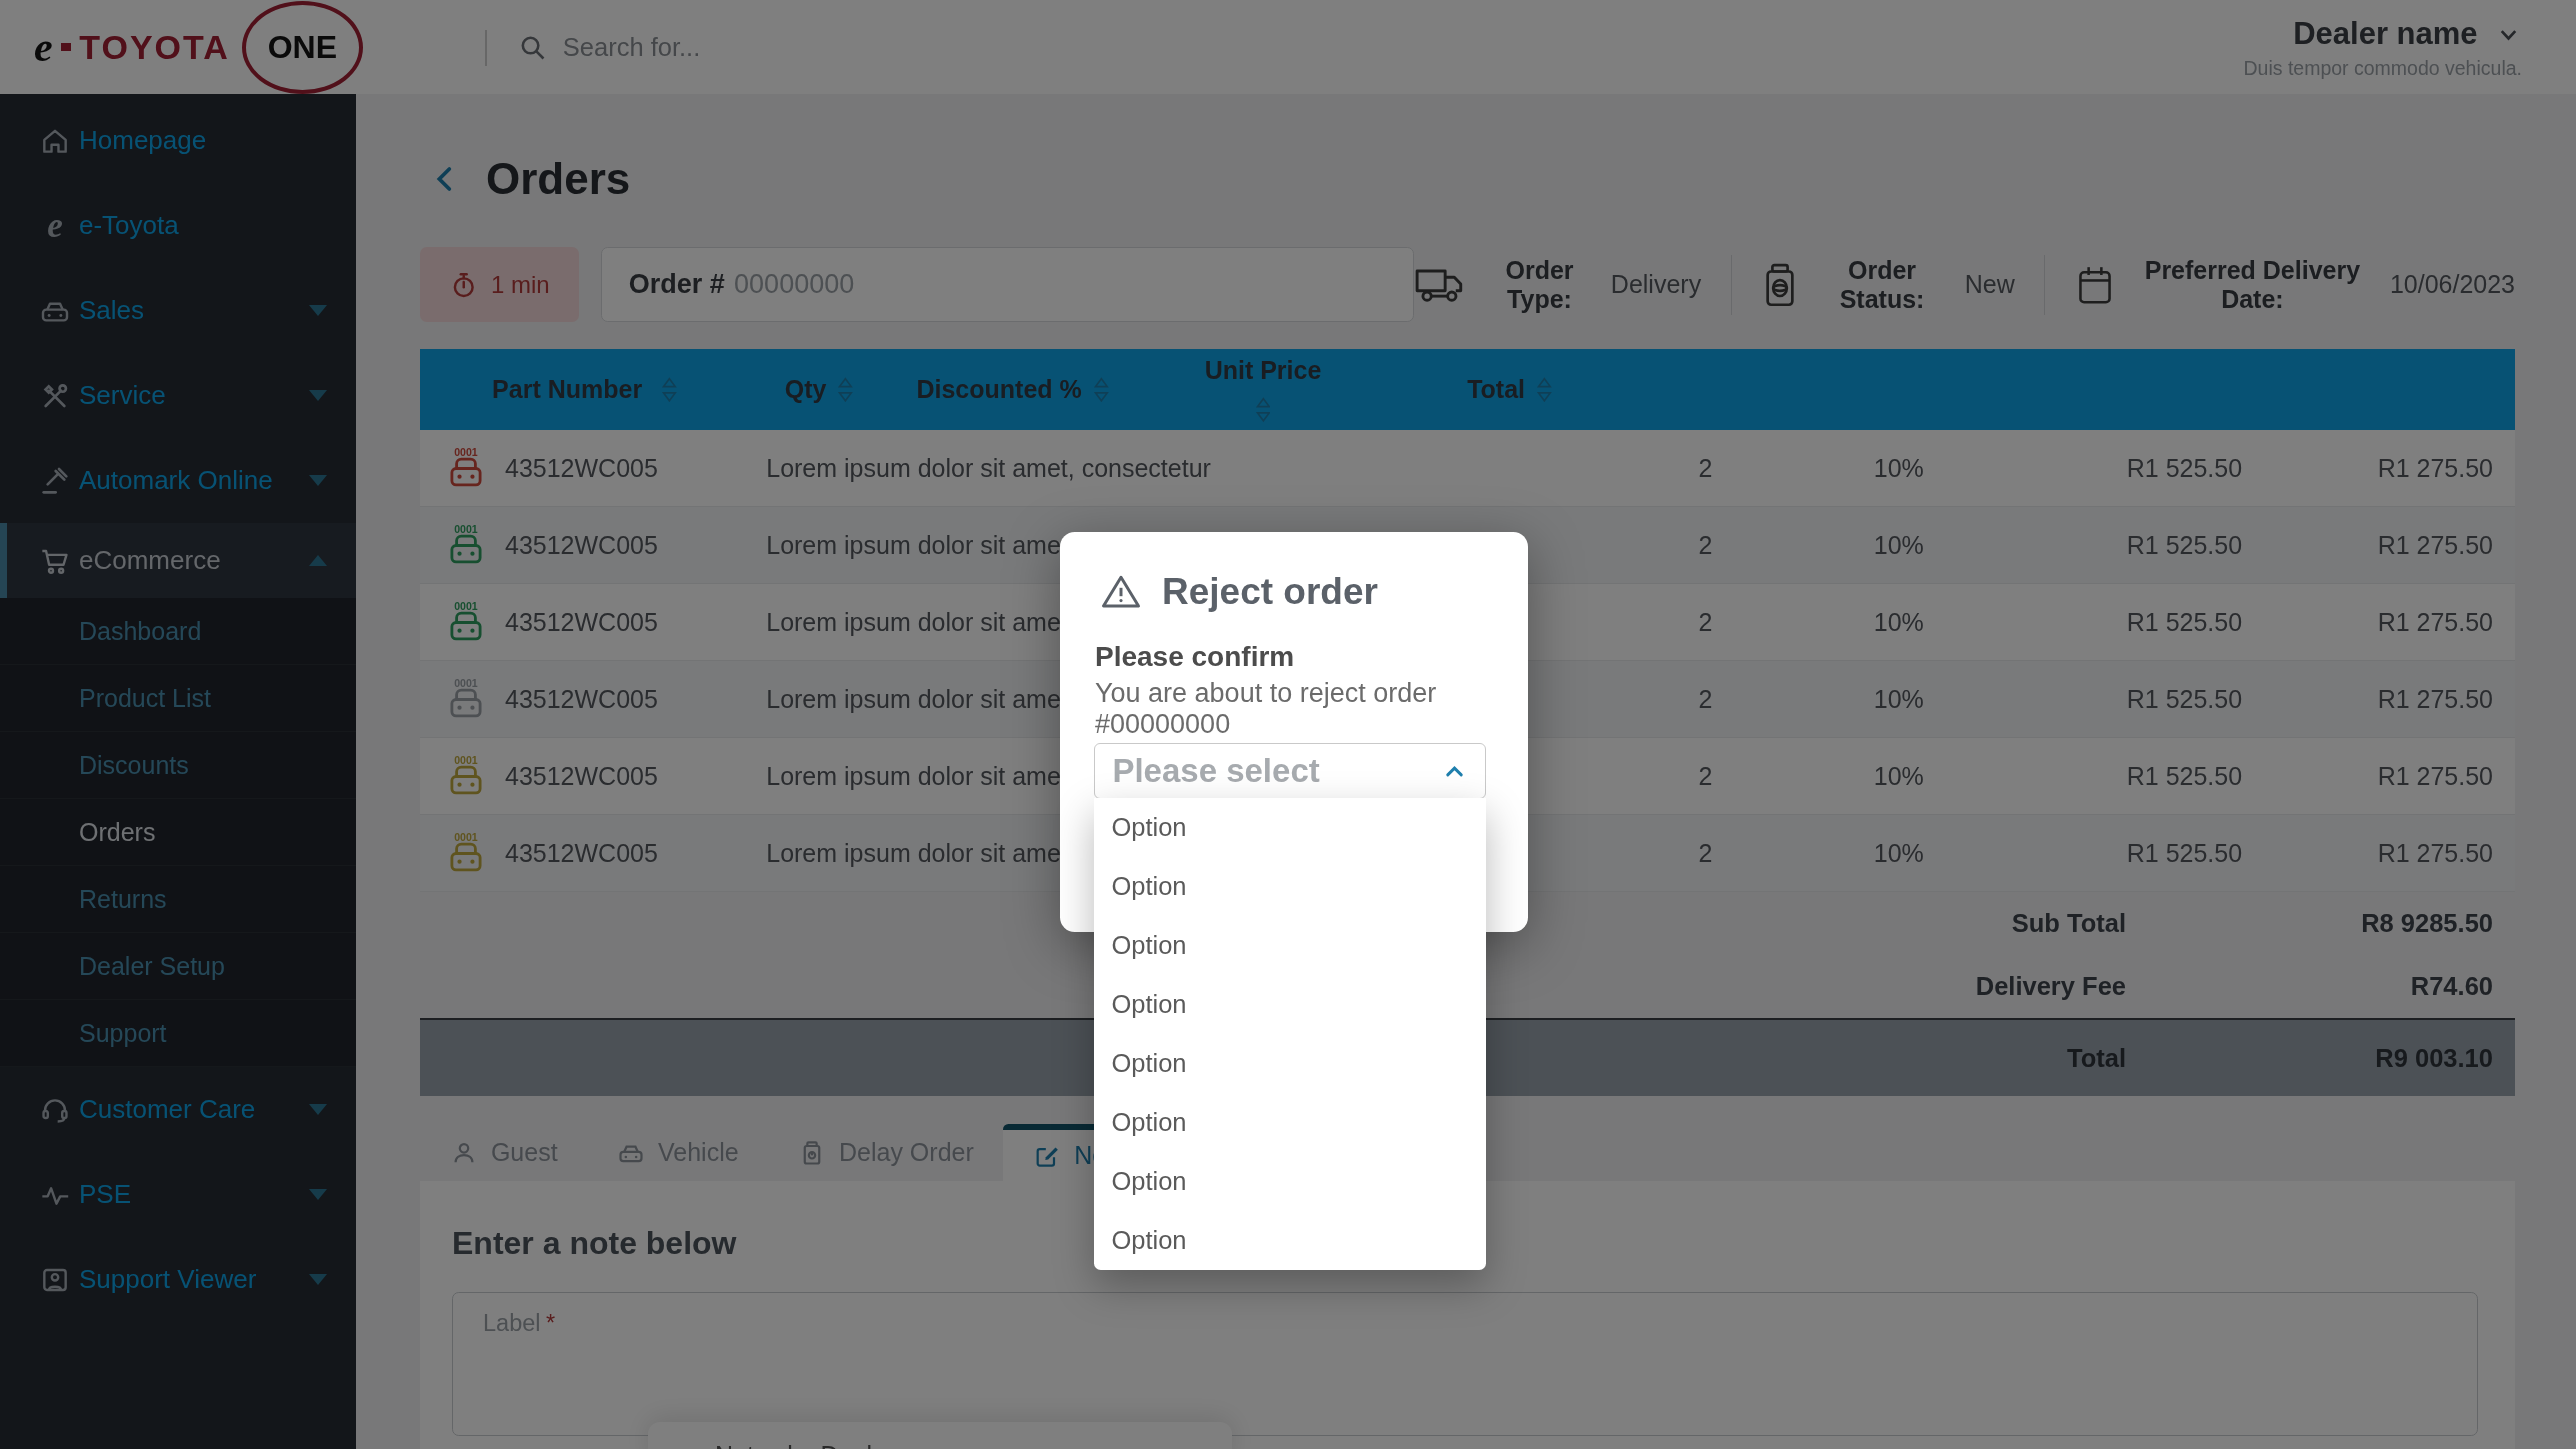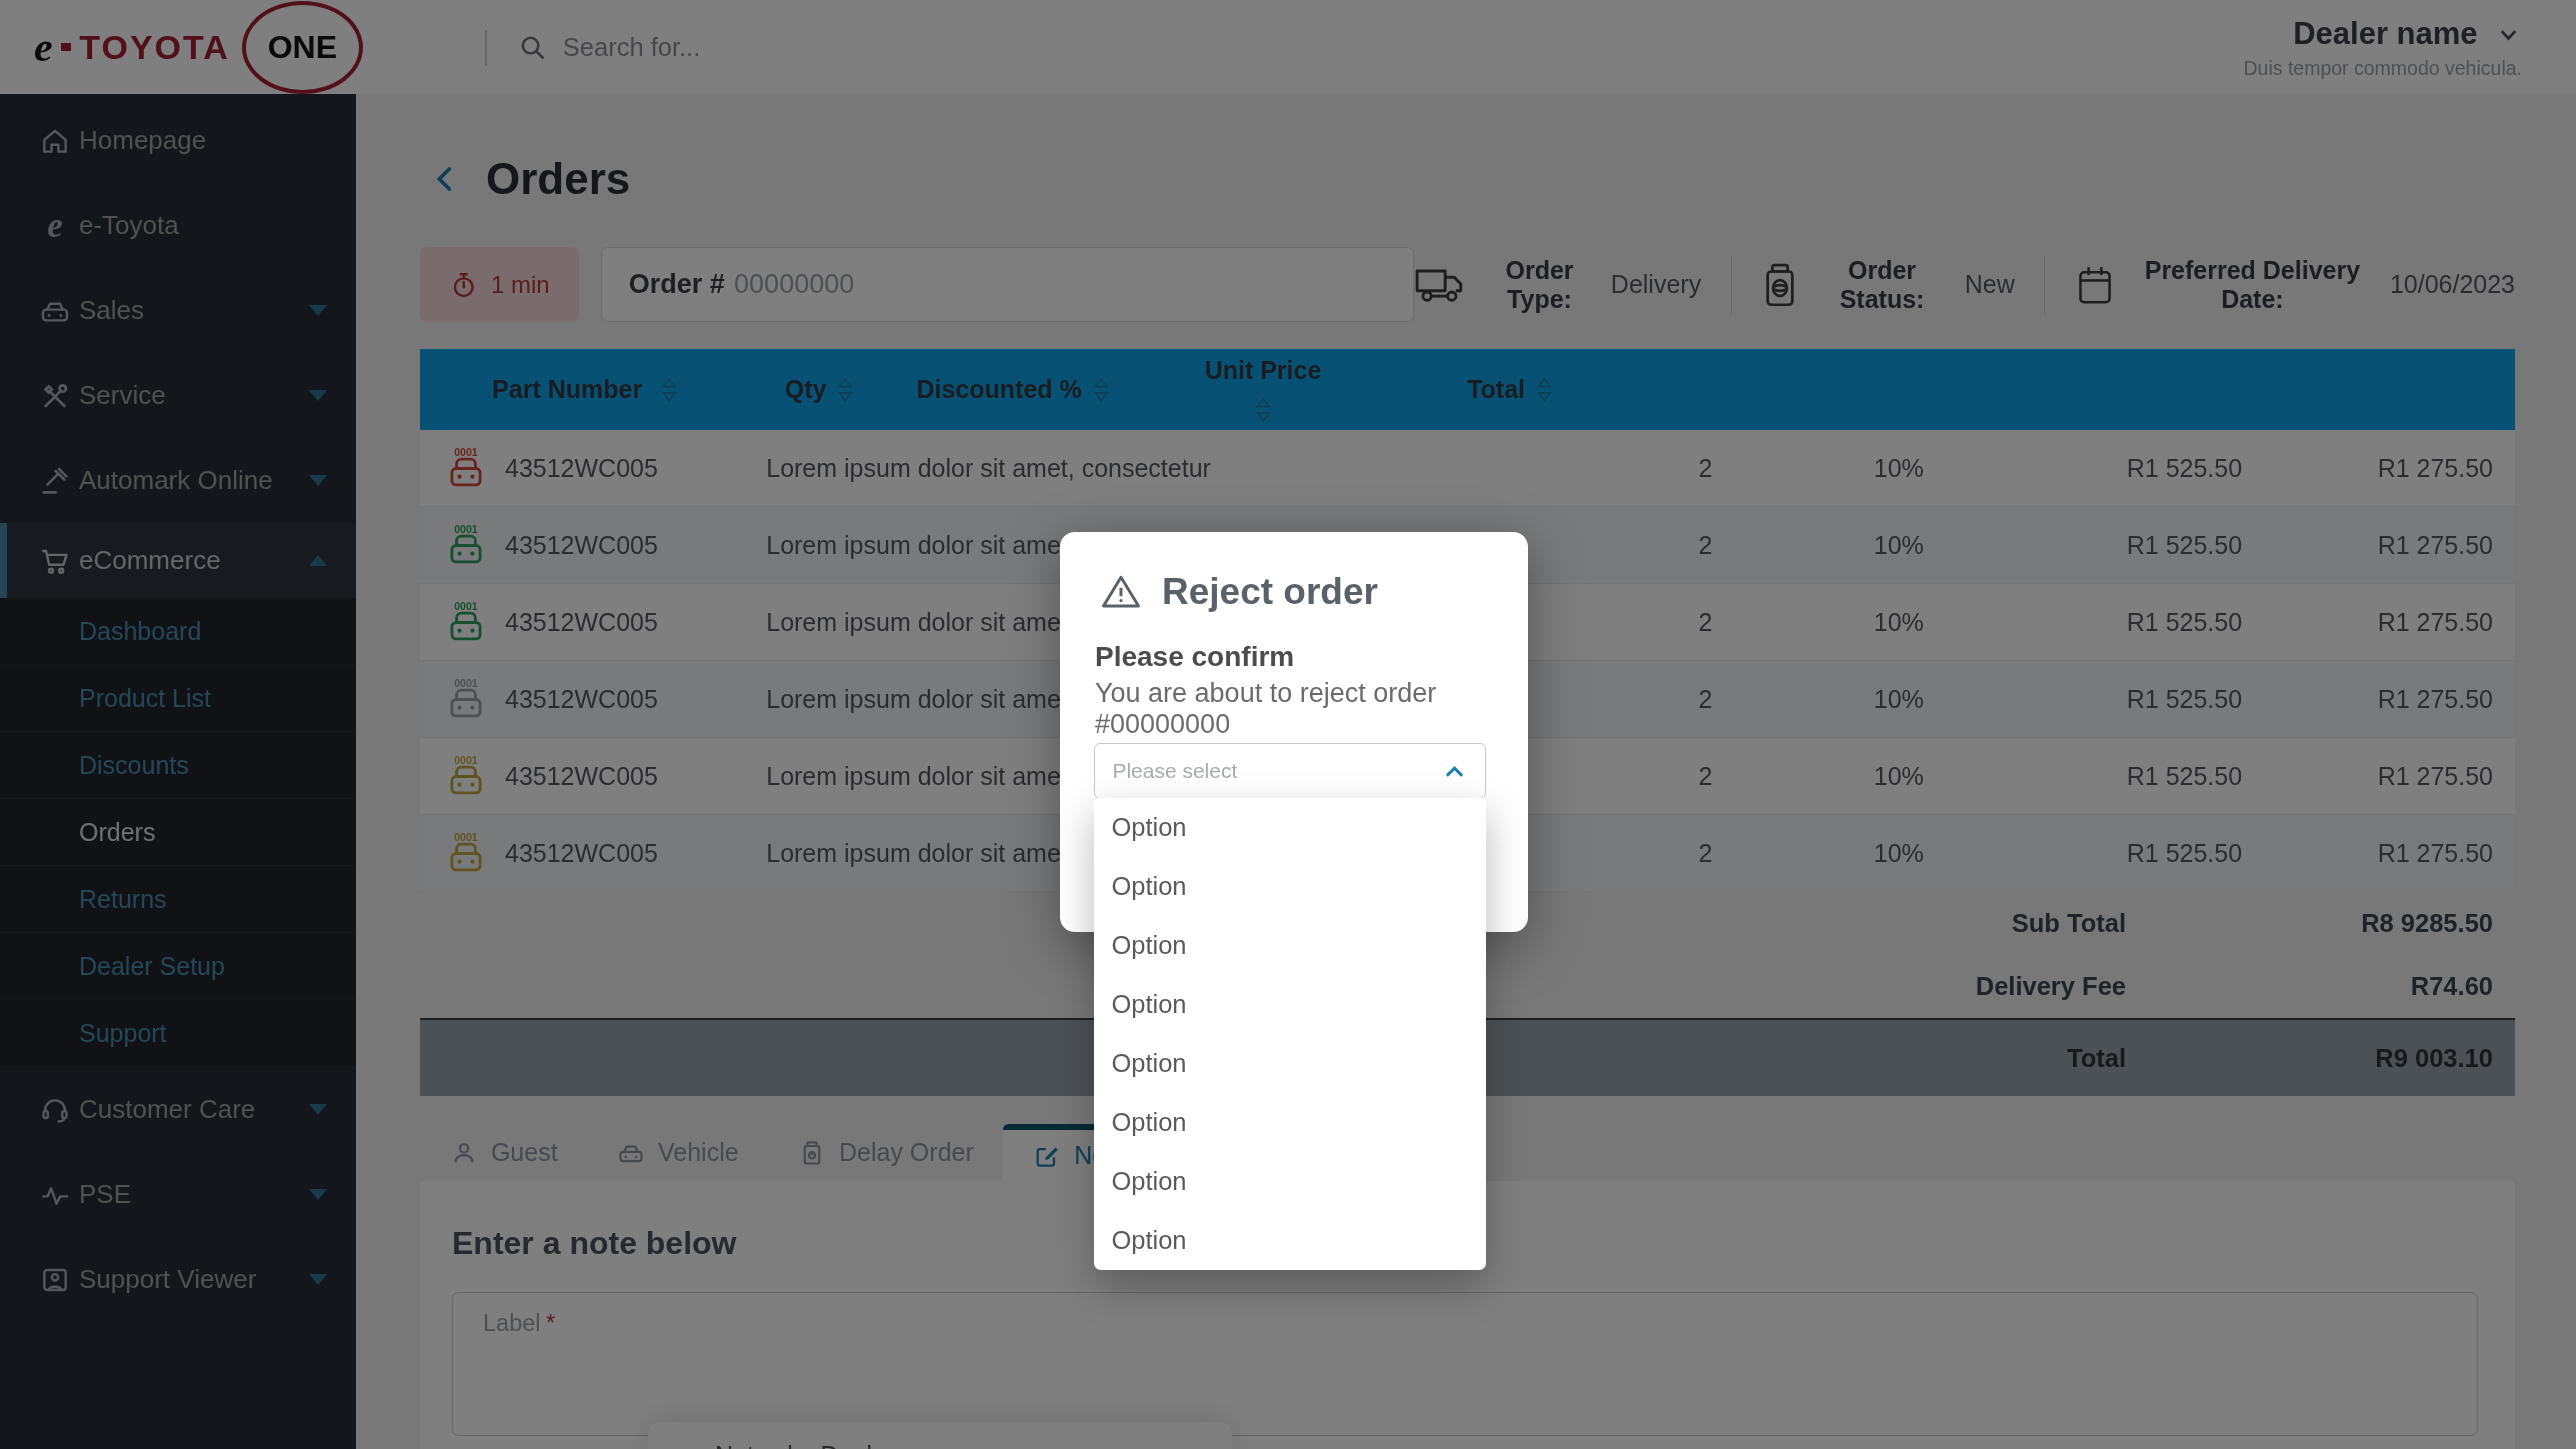--- a/index.html
+++ b/index.html
@@ -18,21 +18,21 @@
   .searchbar{position:absolute;left:517px;top:0;height:94px;display:flex;align-items:center;gap:14.8px;}
   .search-ph{font-size:25.5px;color:#8a8f94;}
   .dealer{position:absolute;right:54px;top:16px;text-align:right;}
   .dealer-top{display:flex;align-items:center;justify-content:flex-end;gap:17.4px;}
   .dealer-name{font-size:31px;font-weight:700;color:#3c4147;}
   .dealer-sub{font-size:19.5px;color:#9aa0a6;margin-top:5.4px;}
   
   .sidebar{position:absolute;left:0;top:94px;width:356px;height:1355px;background:#262c35;z-index:1;}
   .nav-item{position:relative;height:85px;display:flex;align-items:center;cursor:pointer;}
   .nav-icon{position:absolute;left:39px;width:32px;height:32px;color:#a9b0b9;}
-  .nav-label{position:absolute;left:79px;font-size:26px;color:#a3a3a3;}
+  .nav-label{position:absolute;left:79px;font-size:26px;color:#0ea5e9;}
   .tri{position:absolute;right:29.5px;width:0;height:0;border-left:9.4px solid transparent;border-right:9.4px solid transparent;}
   .tri.down{border-top:11.4px solid #2d7794;}
   .tri.up{border-bottom:11.4px solid #2d7794;}
   .nav-item.active-parent{background:#2e3640;}
   .nav-item.active-parent::before{content:"";position:absolute;left:0;top:0;width:7.4px;height:100%;background:#4a8aa8;}
   .subnav{background:#20252d;}
   .subnav-item{position:relative;height:66px;display:flex;align-items:center;border-bottom:0.7px solid rgba(255,255,255,0.05);cursor:pointer;}
   .subnav-item .nav-label{font-size:25px;color:#4a90b0;}
   .subnav-item.current .nav-label{color:#dde1e6;}
   
@@ -82,21 +82,21 @@
   
   .backdrop{position:absolute;inset:0;background:rgba(0,0,0,0.5);z-index:10;}
   .modal{position:absolute;left:1060px;top:532px;width:468px;height:400px;background:#fff;border-radius:14.8px;
          box-shadow:0 13.4px 54px rgba(0,0,0,0.35);z-index:20;}
   .modal-title{position:absolute;left:40px;top:39px;display:flex;align-items:center;gap:20px;
                font-size:37px;font-weight:700;color:#5b6169;}
   .confirm-h{position:absolute;left:35px;top:109px;font-size:28px;font-weight:700;color:#4c4c4c;}
   .confirm-b{position:absolute;left:35px;top:146px;font-size:27px;color:#6b6b6b;}
   .select{position:absolute;left:34px;top:211px;width:392px;height:56px;border:1.3px solid #c9c9c9;border-radius:6px;
           box-sizing:border-box;display:flex;align-items:center;cursor:pointer;background:#fff;}
-  .select .ph{font-size:21px;color:#a7abaf;margin-left:17.4px;}
+  .select .ph{font-size:33px;color:#a7abaf;margin-left:17.4px;font-weight:bold;}
   .select .chev{margin-left:auto;margin-right:17.4px;color:#1f7fad;}
   .dropdown{position:absolute;left:34px;top:266px;width:392px;background:#fff;border-radius:0 0 6.7px 6.7px;
             box-shadow:0 16px 40px rgba(0,0,0,0.28);z-index:21;}
   .option{height:59px;display:flex;align-items:center;padding-left:17.4px;font-size:25.5px;color:#5a5a5a;cursor:pointer;}
 </style>
 </head>
 <body>
 
 <div class="stage">
 

